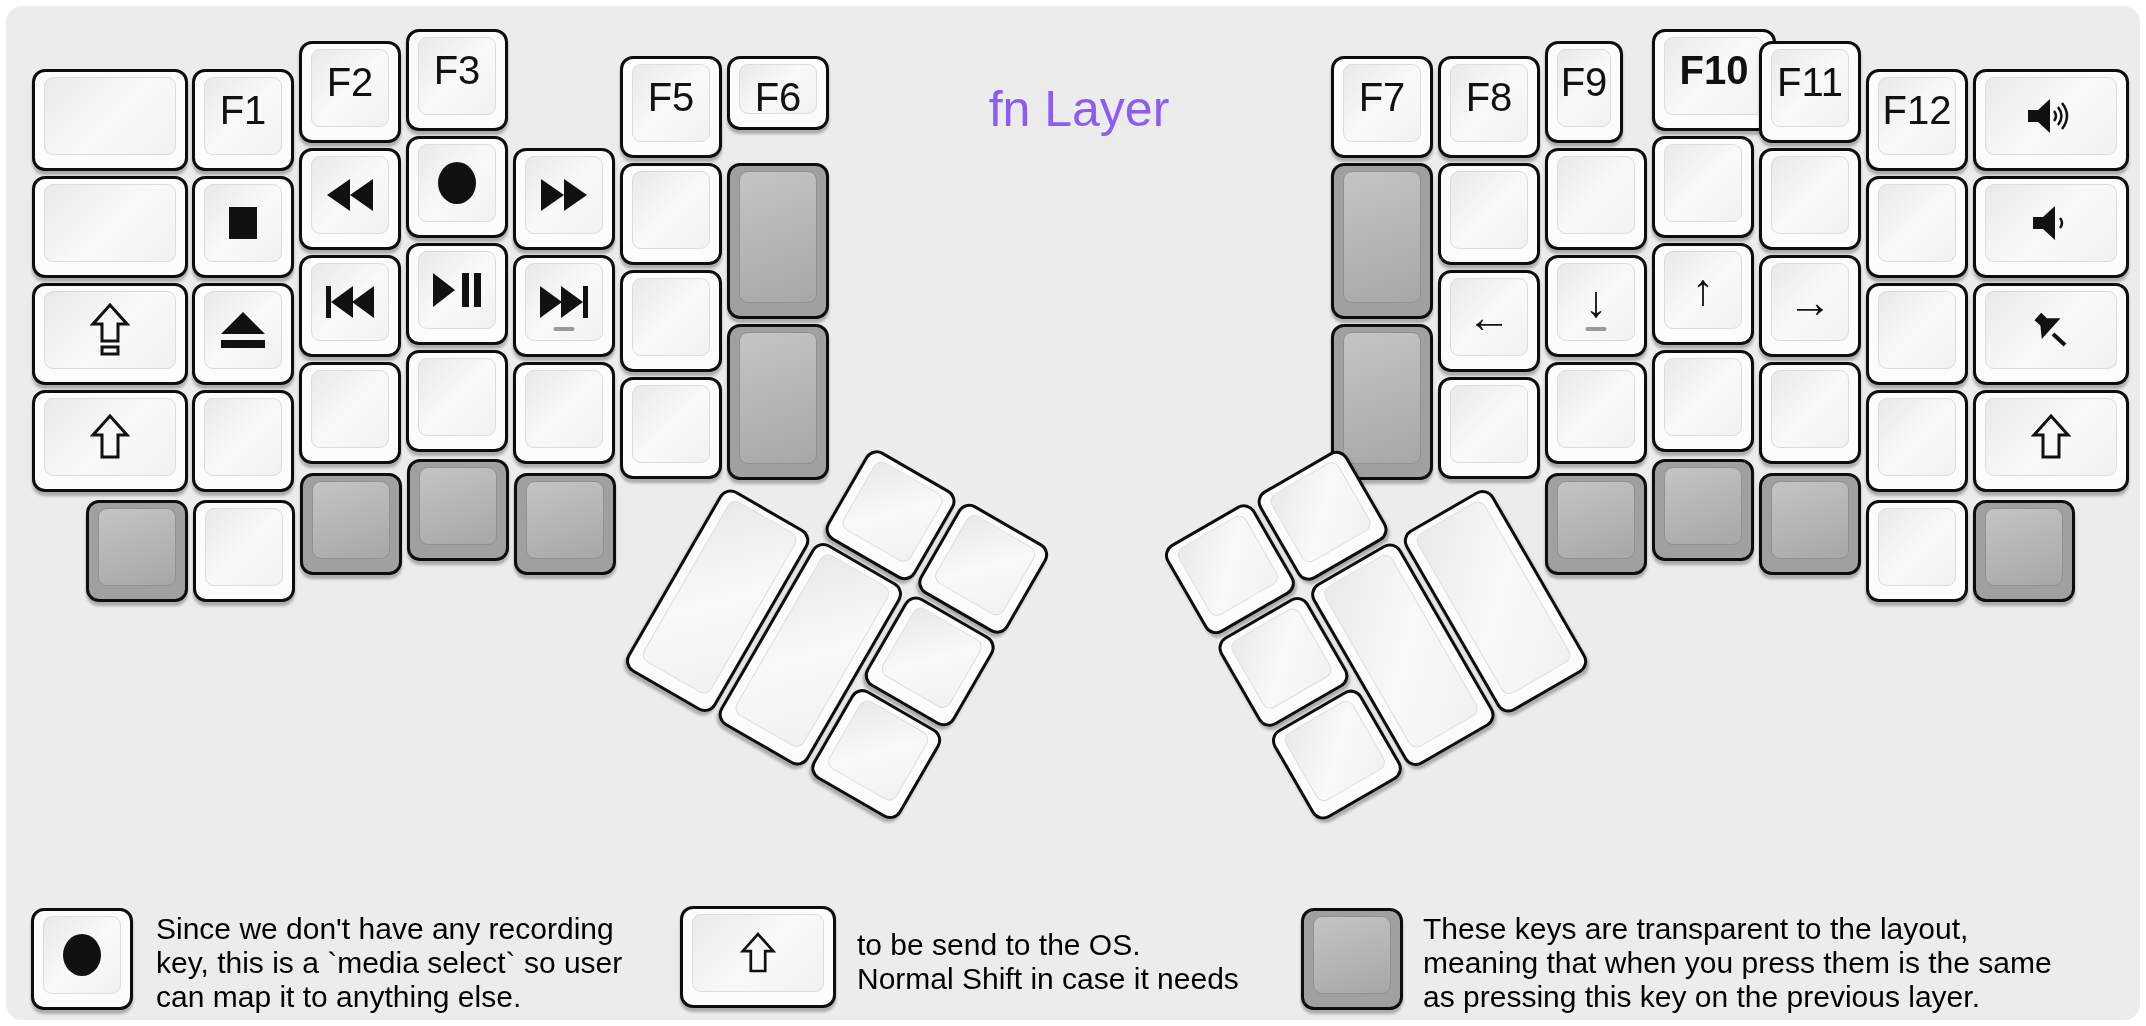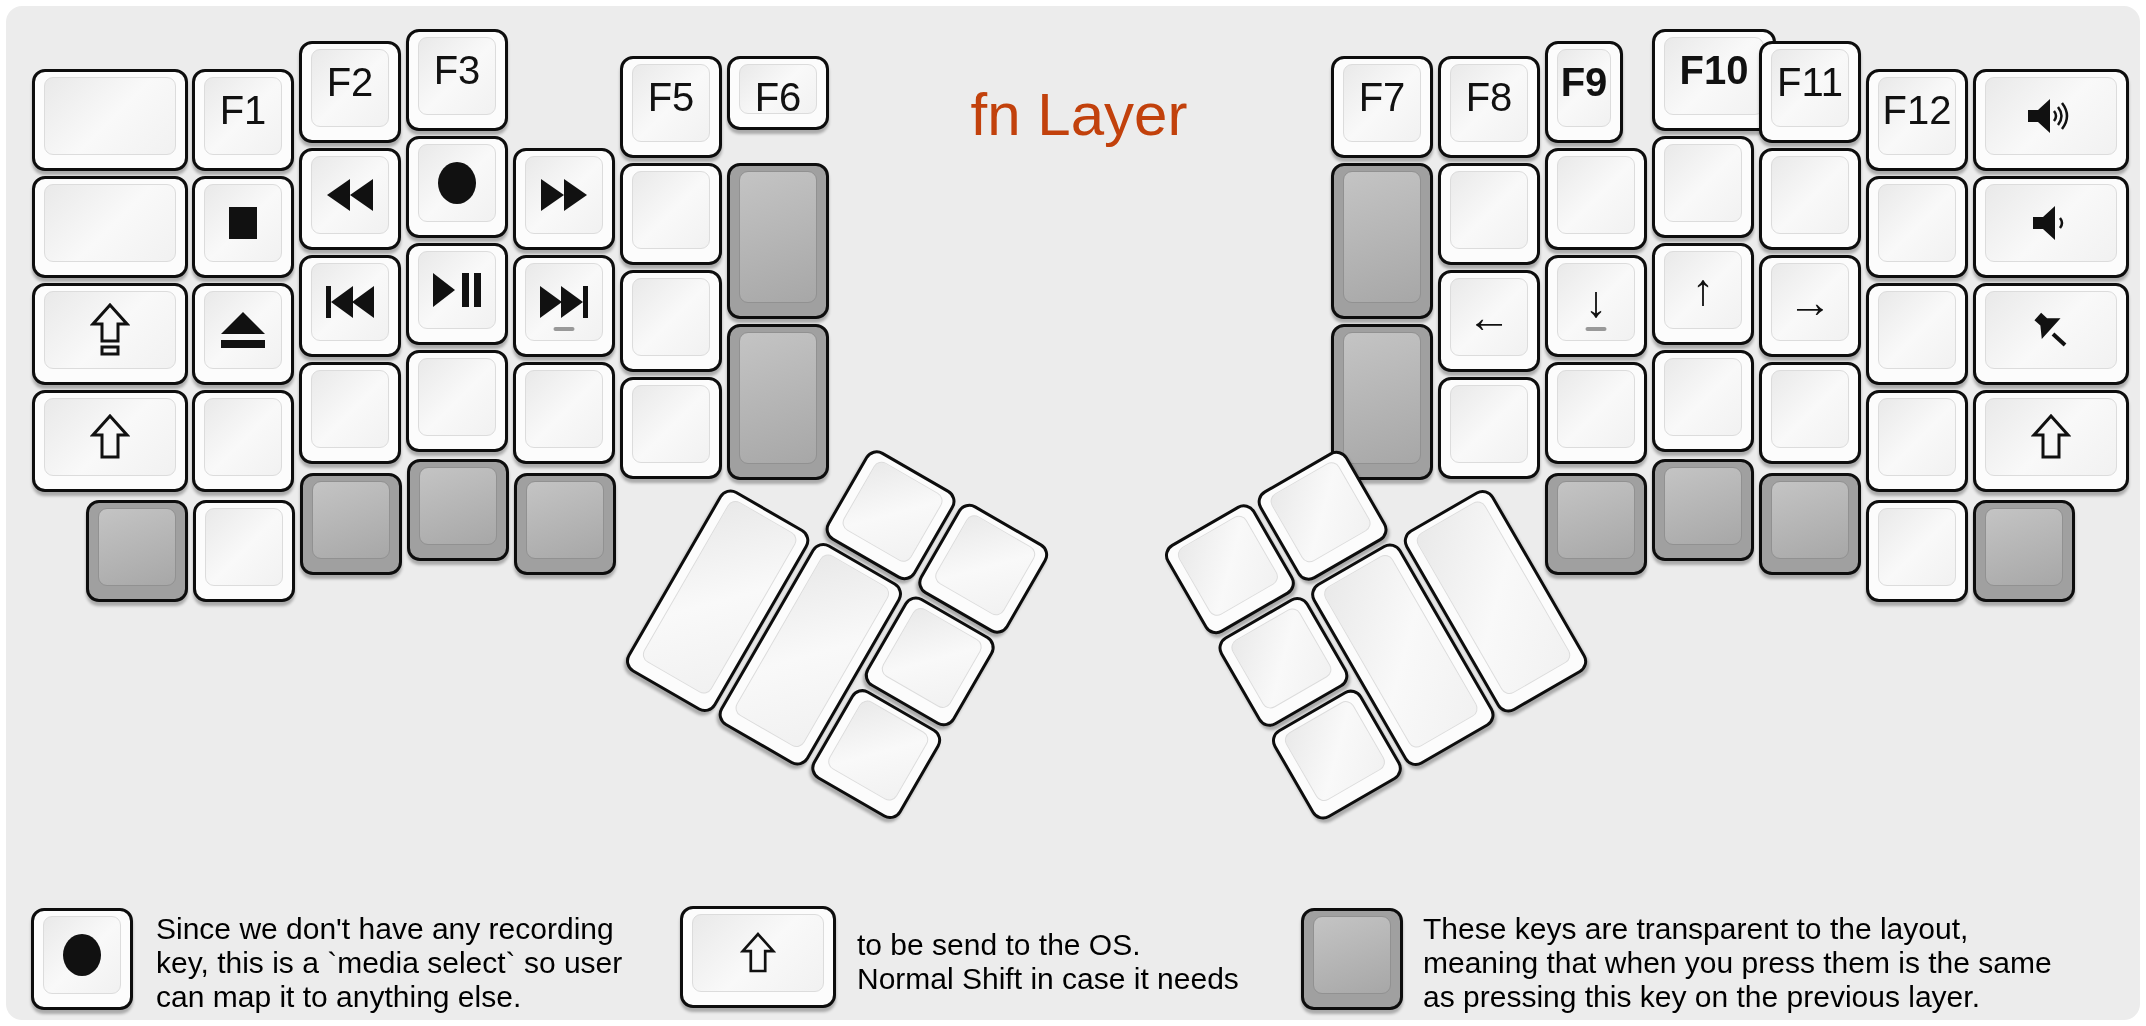--- a/index.html
+++ b/index.html
@@ -10,21 +10,21 @@
   .key.white{background:#fcfcfc;}
   .key.gray{background:#a0a0a0;}
   .key .inner{position:absolute;left:9px;right:9px;top:5px;bottom:13px;border-radius:9px;
        display:flex;align-items:center;justify-content:center;}
   .key.white .inner{background:linear-gradient(135deg,#e9e9e9 0%,#f9f9f9 52%,#f1f1f1 100%);border:1px solid #dcdcdc;}
   .key.gray .inner{background:linear-gradient(160deg,#c4c4c4 0%,#b7b7b7 45%,#a7a7a7 100%);border:1px solid #919191;}
   .klabel{position:absolute;top:16px;left:0;width:100%;text-align:center;font-size:40px;color:#111;}
   .glyph{font-size:44px;color:#111;line-height:1;}
   .homing{position:absolute;bottom:9px;left:50%;transform:translateX(-50%);width:21px;height:4px;background:#999;border-radius:2px;}
   .thumb-anchor{position:absolute;width:0;height:0;}
-  .title{position:absolute;top:74px;left:1073px;transform:translateX(-50%);font-size:60px;color:#c2410c;white-space:nowrap;}
+  .title{position:absolute;top:74px;left:1073px;transform:translateX(-50%);font-size:50px;color:#8b5cf6;white-space:nowrap;}
   .legend-text{position:absolute;font-size:30px;line-height:34px;color:#000;}
   svg{display:block;}
 </style>
 </head>
 <body>
 
 <div class="panel">
 
   <div class="title">fn Layer</div>
 
@@ -246,21 +246,21 @@
     </div>
   <div class="key white" style="left:1432px;top:264px;width:102px;height:102px;">
       <div class="inner">
         <span class="glyph">←</span>
       </div>
     </div>
   <div class="key white" style="left:1432px;top:371px;width:102px;height:102px;">
       <div class="inner"></div>
     </div>
 
-  <div class="key white" style="left:1539px;top:35px;width:78px;height:102px;font-weight:bold;">
+  <div class="key white" style="left:1539px;top:35px;width:78px;height:102px;">
       <div class="inner"></div>
       <span class="klabel">F9</span>
     </div>
   <div class="key white" style="left:1539px;top:142px;width:102px;height:102px;">
       <div class="inner"></div>
     </div>
   <div class="key white" style="left:1539px;top:249px;width:102px;height:102px;">
       <div class="inner">
         <span class="glyph">↓</span>
         <span class="homing"></span>

